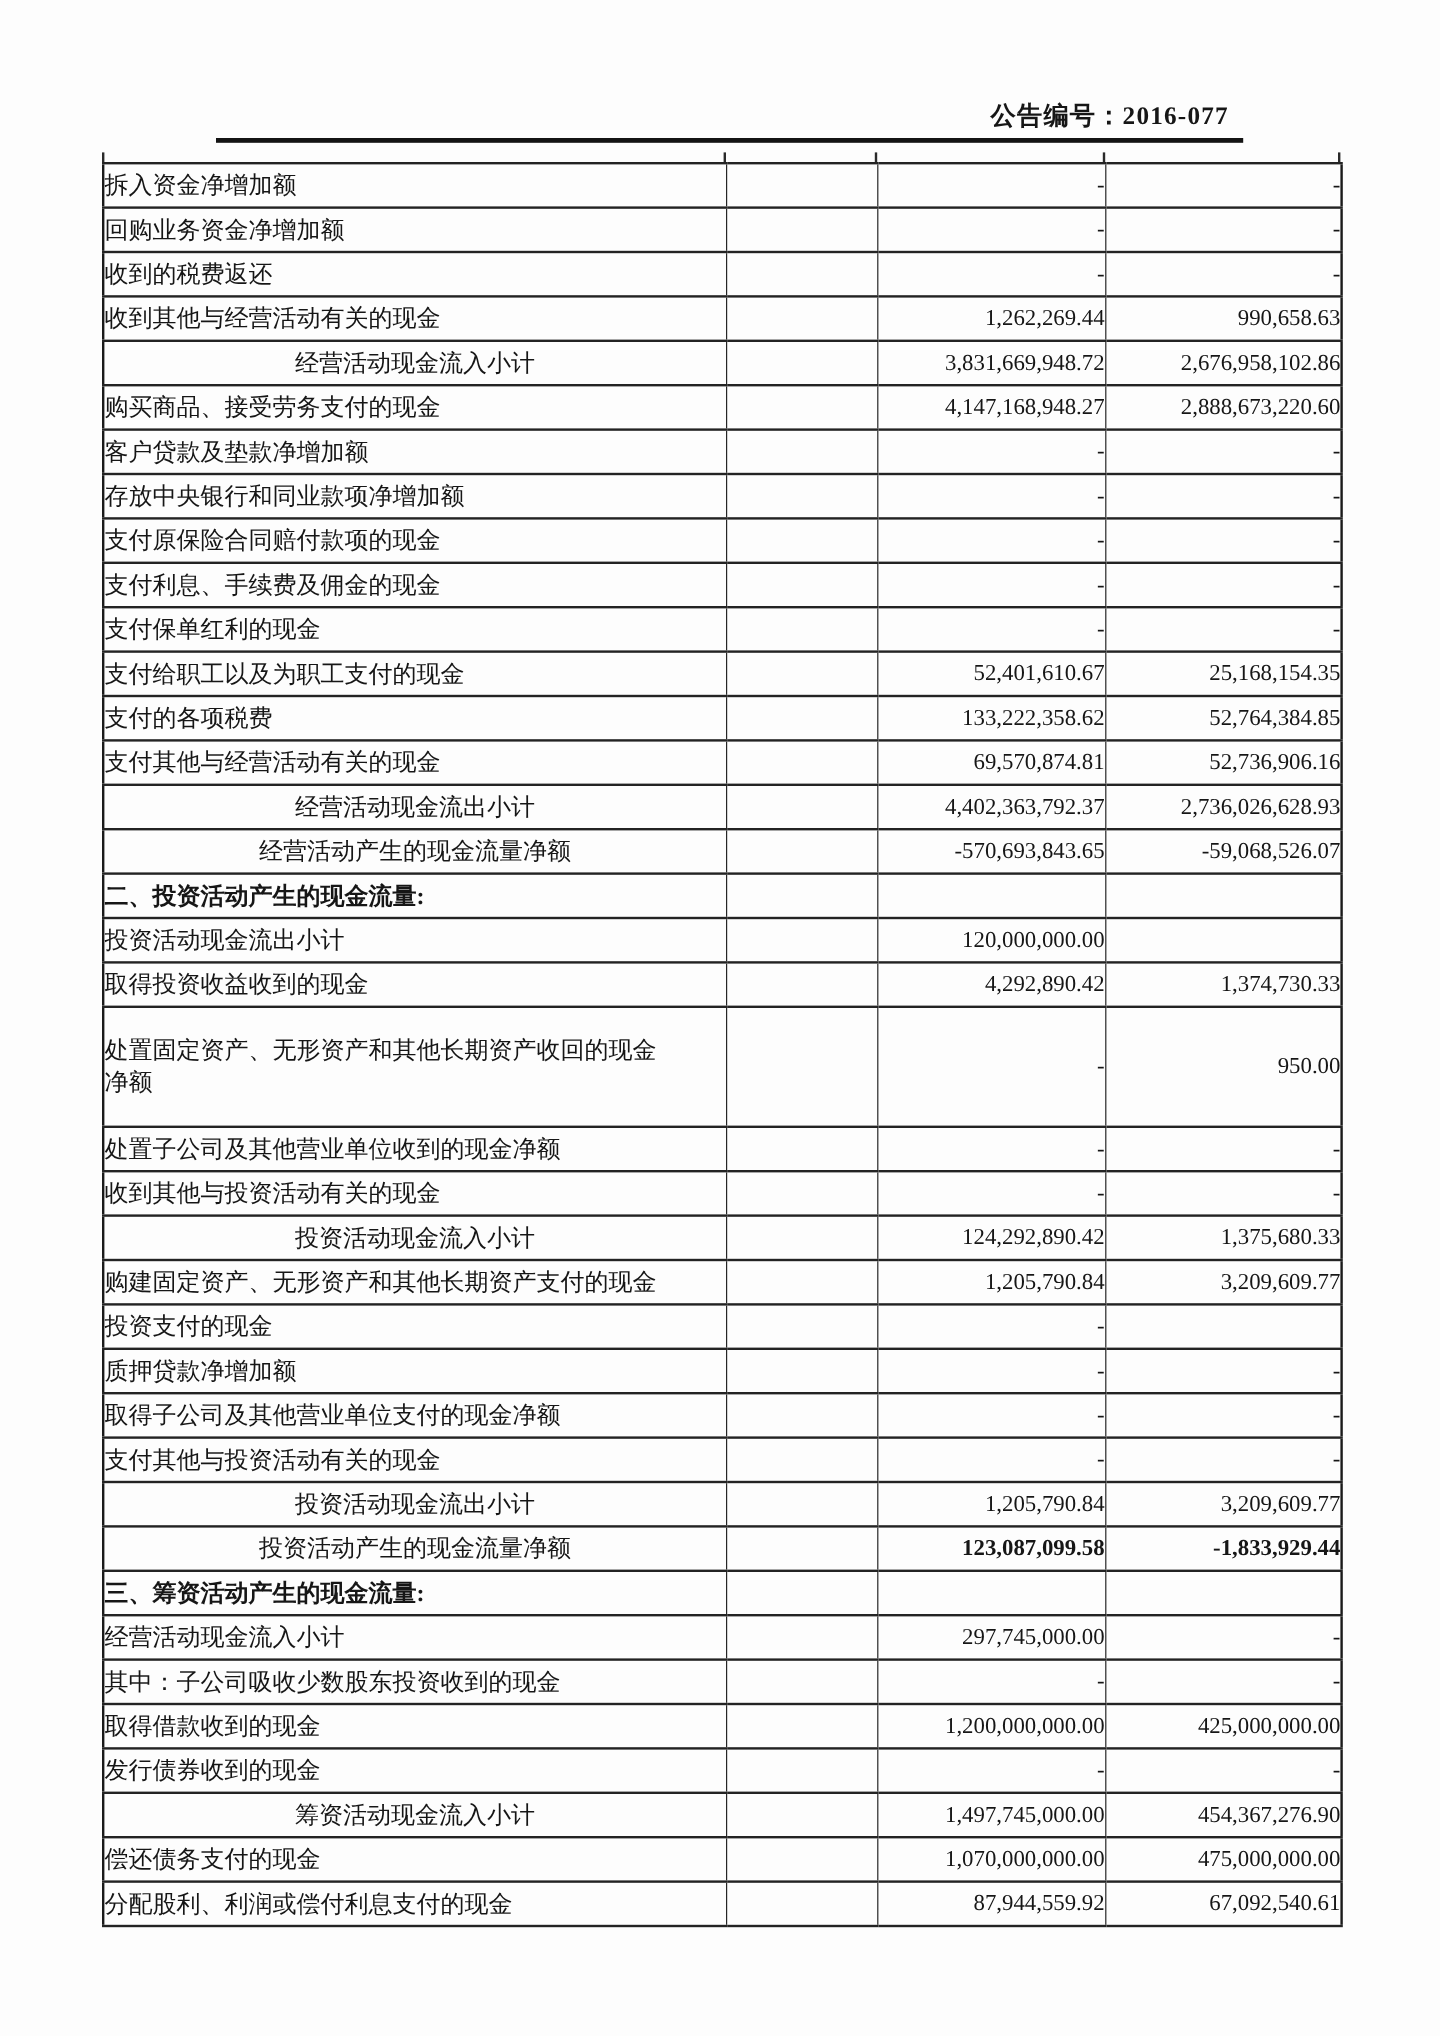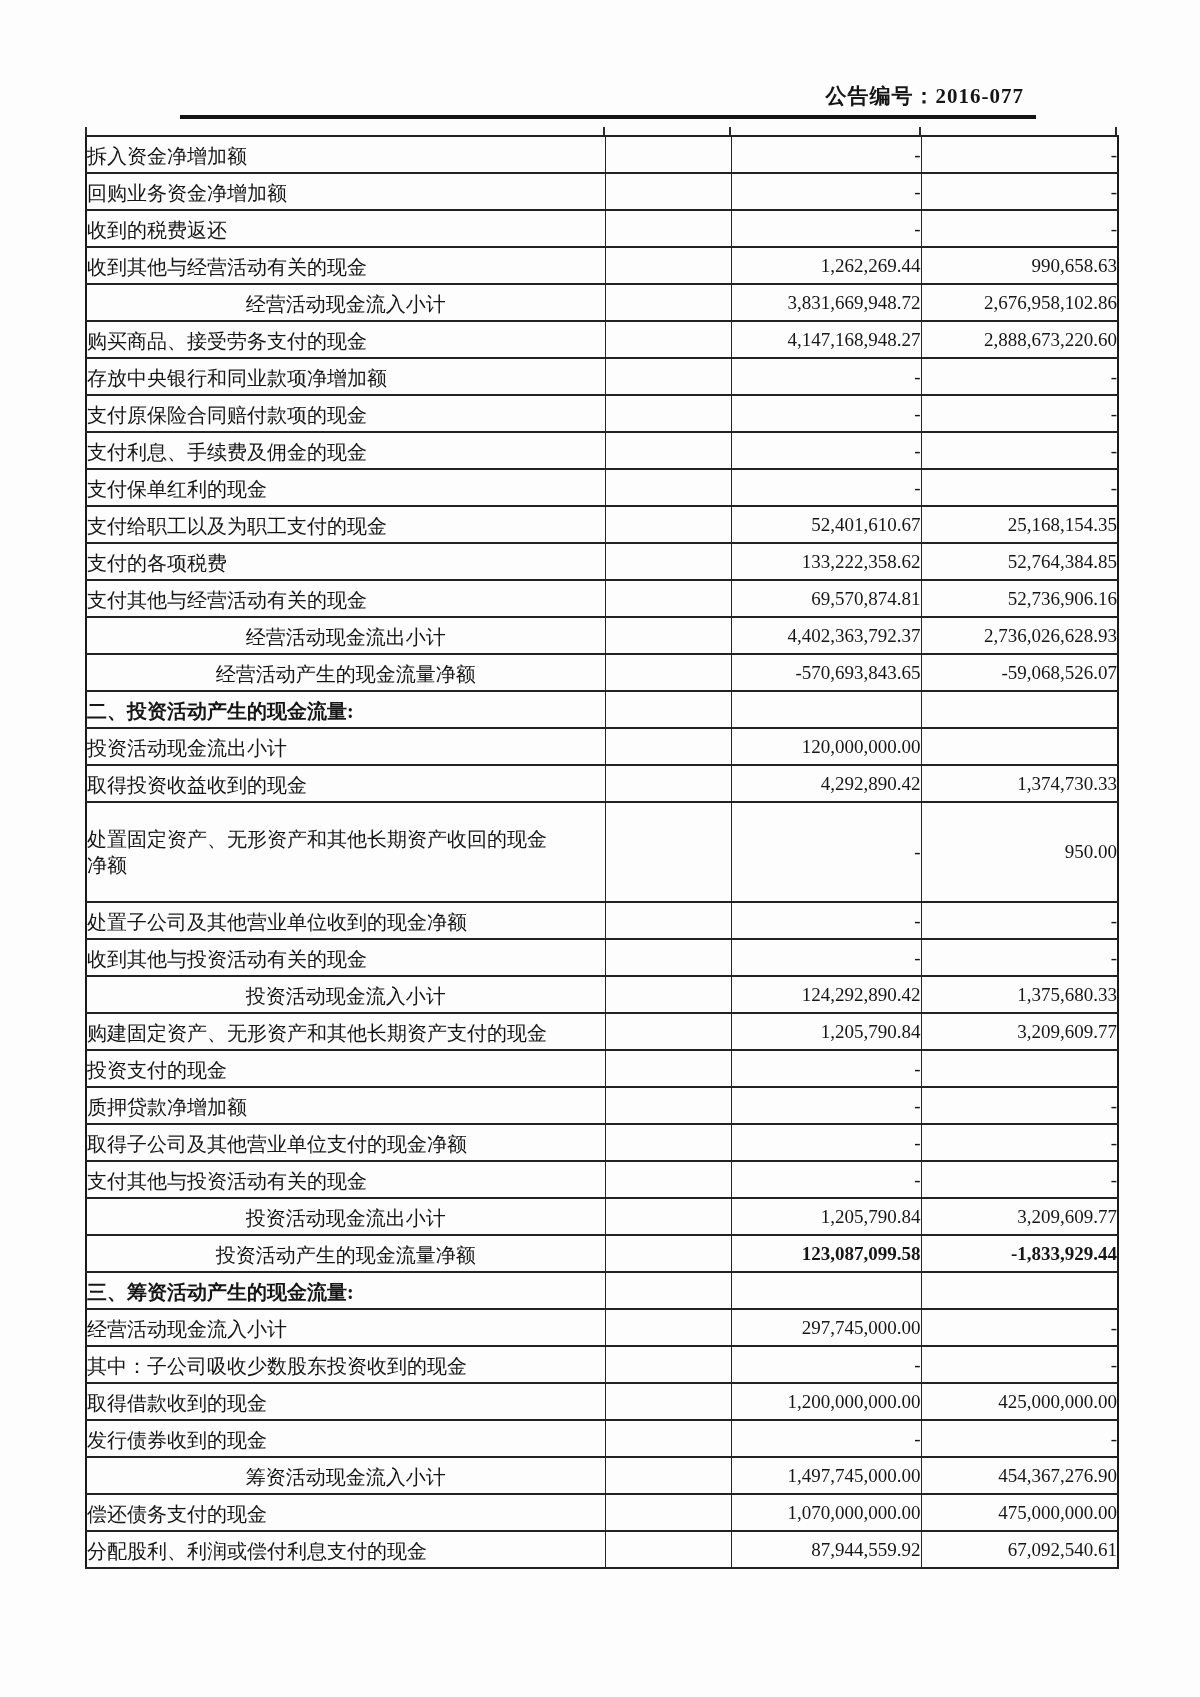--- a/index.html
+++ b/index.html
@@ -149,20 +149,28 @@
 
   <tr class="row-item">
     <td class="c-label">
       <span class="lbl">购买商品、接受劳务支付的现金</span>
     </td>
     <td class="c-blank"></td>
     <td class="c-num">4,147,168,948.27</td>
     <td class="c-num">2,888,673,220.60</td>
   </tr>
 
+  <tr class="row-item">
+    <td class="c-label">
+      <span class="lbl">客户贷款及垫款净增加额</span>
+    </td>
+    <td class="c-blank"></td>
+    <td class="c-num">-</td>
+    <td class="c-num">-</td>
+  </tr>
 
   <tr class="row-item">
     <td class="c-label">
       <span class="lbl">存放中央银行和同业款项净增加额</span>
     </td>
     <td class="c-blank"></td>
     <td class="c-num">-</td>
     <td class="c-num">-</td>
   </tr>
 

